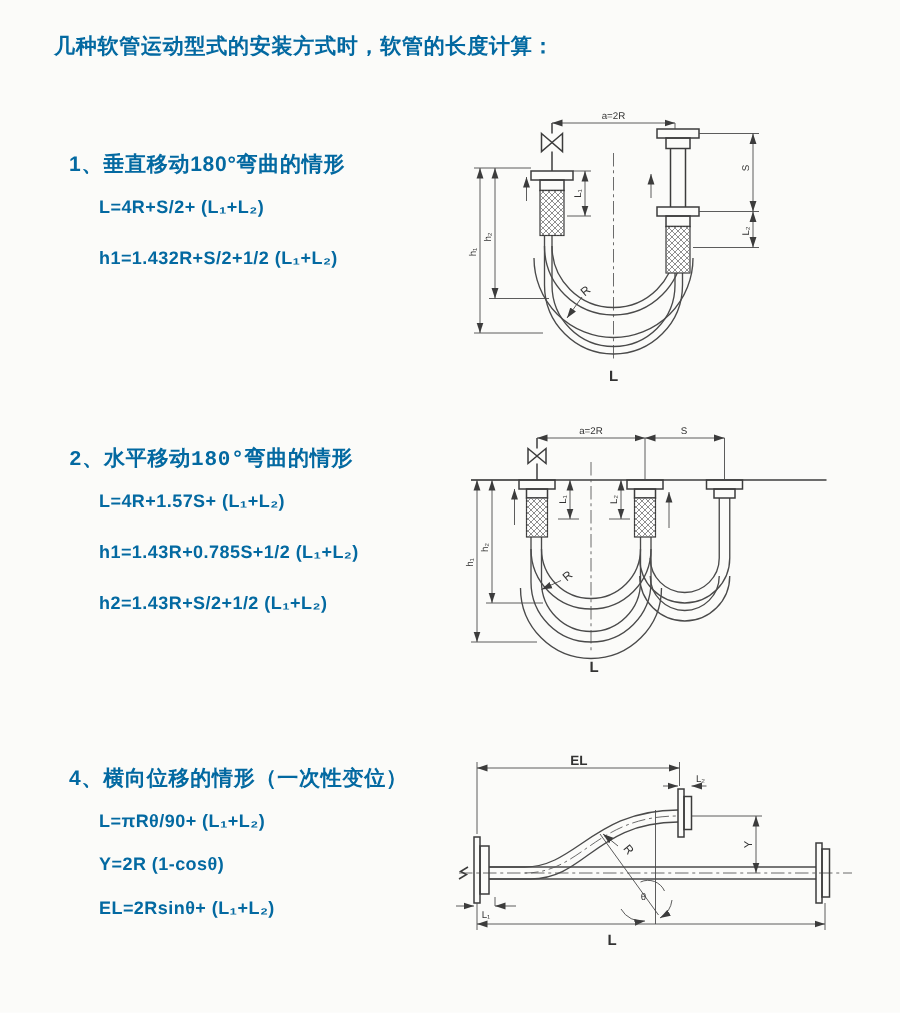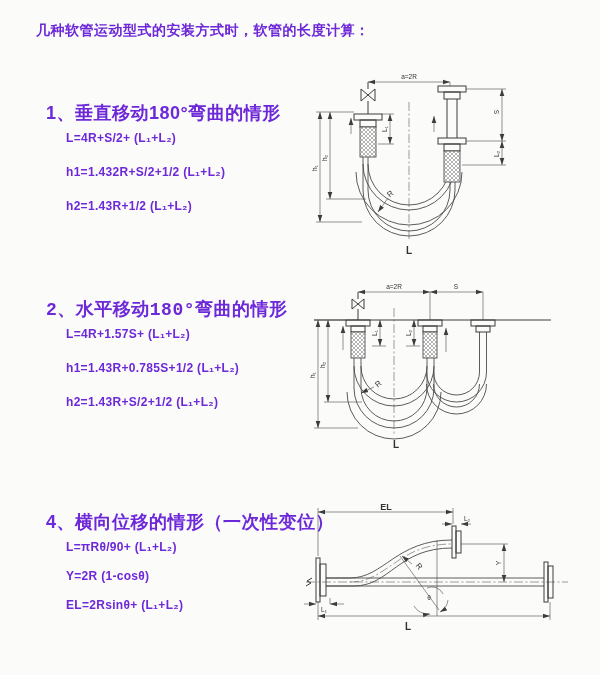--- a/index.html
+++ b/index.html
@@ -1,23 +1,23 @@
 <!DOCTYPE html>
 <html><head>
 <meta charset="utf-8">
 <style>
   html,body{margin:0;padding:0;}
   .page{
     position:relative;width:600px;height:675px;
     background:#fbfbf9;overflow:hidden;
     font-family:"Liberation Sans","DejaVu Sans",sans-serif;
-    color:#6d28d9;
+    color:#0369a1;
   }
   .title{position:absolute;left:36px;top:22px;font-size:14px;font-weight:bold;letter-spacing:0.5px;}
-  .sec-head{position:absolute;font-size:18px;font-weight:600;letter-spacing:0.5px;}
+  .sec-head{position:absolute;font-size:14px;font-weight:600;letter-spacing:0.5px;}
   .formula{position:absolute;font-size:12px;font-weight:700;letter-spacing:0.3px;}
   .diagram{position:absolute;}
   svg{display:block;}
   svg text{font-family:"Liberation Sans","DejaVu Sans",sans-serif;fill:#333;}
   .obj{stroke:#3c3c3c;stroke-width:1;fill:none;}
   .hose{stroke:#4a4a4a;stroke-width:0.9;fill:none;}
   .dim{stroke:#4a4a4a;stroke-width:0.6;fill:none;}
   .cl{stroke:#5a5a5a;stroke-width:0.6;fill:none;stroke-dasharray:9 2.5 2 2.5;}
   .braid{fill:#fff;stroke:#3c3c3c;stroke-width:0.8;}
   .dimtxt{font-size:6.5px;}
@@ -26,21 +26,20 @@
 </head>
 <body>
 
 <div class="page">
 
   <div class="title">几种软管运动型式的安装方式时，软管的长度计算：</div>
 
   <div class="sec-head" style="left:46px;top:101px;">1、垂直移动180°弯曲的情形</div>
   <div class="formula" style="left:66px;top:131px;">L=4R+S/2+ (L₁+L₂)</div>
   <div class="formula" style="left:66px;top:165px;">h1=1.432R+S/2+1/2 (L₁+L₂)</div>
-  <div class="formula" style="left:66px;top:199px;">h2=1.43R+1/2 (L₁+L₂)</div>
 
   <div class="sec-head" style="left:46px;top:297px;font-family:Liberation Mono, monospace;">2、水平移动180°弯曲的情形</div>
   <div class="formula" style="left:66px;top:327px;">L=4R+1.57S+ (L₁+L₂)</div>
   <div class="formula" style="left:66px;top:361px;">h1=1.43R+0.785S+1/2 (L₁+L₂)</div>
   <div class="formula" style="left:66px;top:395px;">h2=1.43R+S/2+1/2 (L₁+L₂)</div>
 
   <div class="sec-head" style="left:46px;top:510px;">4、横向位移的情形（一次性变位）</div>
   <div class="formula" style="left:66px;top:540px;">L=πRθ/90+ (L₁+L₂)</div>
   <div class="formula" style="left:66px;top:569px;">Y=2R (1-cosθ)</div>
   <div class="formula" style="left:66px;top:598px;">EL=2Rsinθ+ (L₁+L₂)</div>

